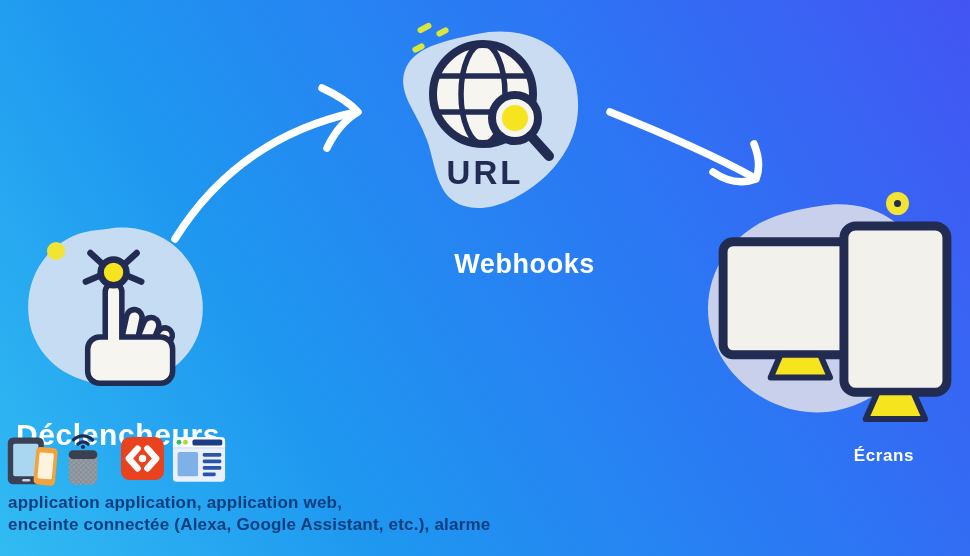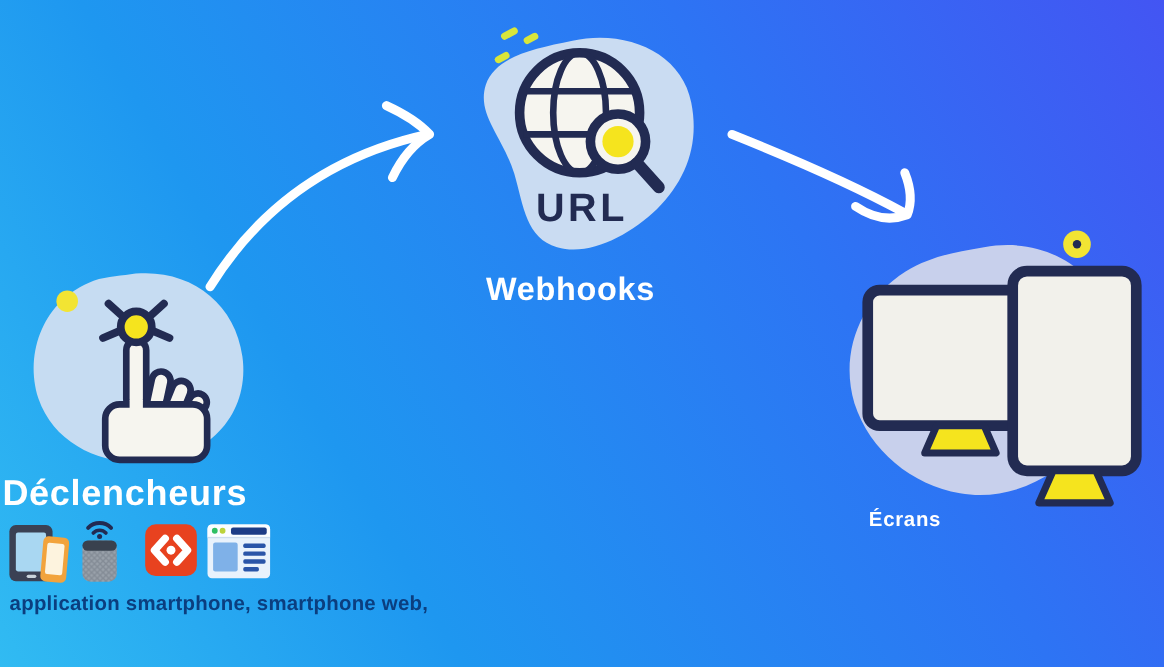--- a/index.html
+++ b/index.html
@@ -3,22 +3,23 @@
 <meta charset="utf-8">
 <style>
   html,body{margin:0;padding:0;}
   .canvas{
     position:relative;width:970px;height:556px;overflow:hidden;
     background:linear-gradient(60deg,#31bbf2 0%,#1e97f0 30%,#2d74f4 68%,#4355f3 100%);
     font-family:"Liberation Sans",sans-serif;
   }
   .abs{position:absolute;}
   .node-label{
-    position:absolute;color:#ffffff;font-weight:bold;text-align:left;
+    position:absolute;color:#ffffff;font-weight:bold;text-align:right;
     letter-spacing:0.6px;
+    margin-top:23px;
   }
   .label-triggers{left:2px;top:395px;width:218px;font-size:30px;}
   .label-webhooks{left:405px;top:226px;width:190px;font-size:27px;}
   .label-screens{left:724px;top:423px;width:190px;font-size:17px;}
   .caption{
     position:absolute;left:8px;top:492px;color:#0b3e7f;font-weight:bold;
     font-size:17px;line-height:22px;letter-spacing:0.2px;white-space:nowrap;
   }
   .sparkle-dash{
     position:absolute;background:#d9e63a;border-radius:4px;
@@ -122,21 +123,22 @@
       <g fill="#2a55a8">
         <rect x="33" y="20" width="20" height="4" rx="1.5"></rect>
         <rect x="33" y="27" width="20" height="4" rx="1.5"></rect>
         <rect x="33" y="34" width="20" height="4" rx="1.5"></rect>
         <rect x="33" y="41" width="14" height="4" rx="1.5"></rect>
       </g>
     </svg>
   </div>
 
   <div class="caption">
-    <div>application smartphone, smartphone web,</div>
+    <div>application application, application web,</div>
+    <div>enceinte connectée (Alexa, Google Assistant, etc.), alarme</div>
   </div>
 
   <svg class="abs" style="left:386px;top:26px;" width="198" height="188" viewBox="0 0 196 190">
     <path d="M90 8 C135 -2 182 18 190 60 C197 95 186 125 161 150 C138 172 104 190 77 182 C51 174 49 148 41 120 C31 88 9 70 17 45 C25 22 55 15 90 8 Z" fill="#cadcf2"></path>
   </svg>
   <div class="sparkle-dash" style="left:417px;top:25px;width:15px;height:6px;"></div>
   <div class="sparkle-dash" style="left:436px;top:29px;width:13px;height:6px;"></div>
   <div class="sparkle-dash" style="left:412px;top:45px;width:13px;height:6px;"></div>
 
   <svg class="abs" style="left:419px;top:34px;" width="150" height="160" viewBox="0 0 150 160">

